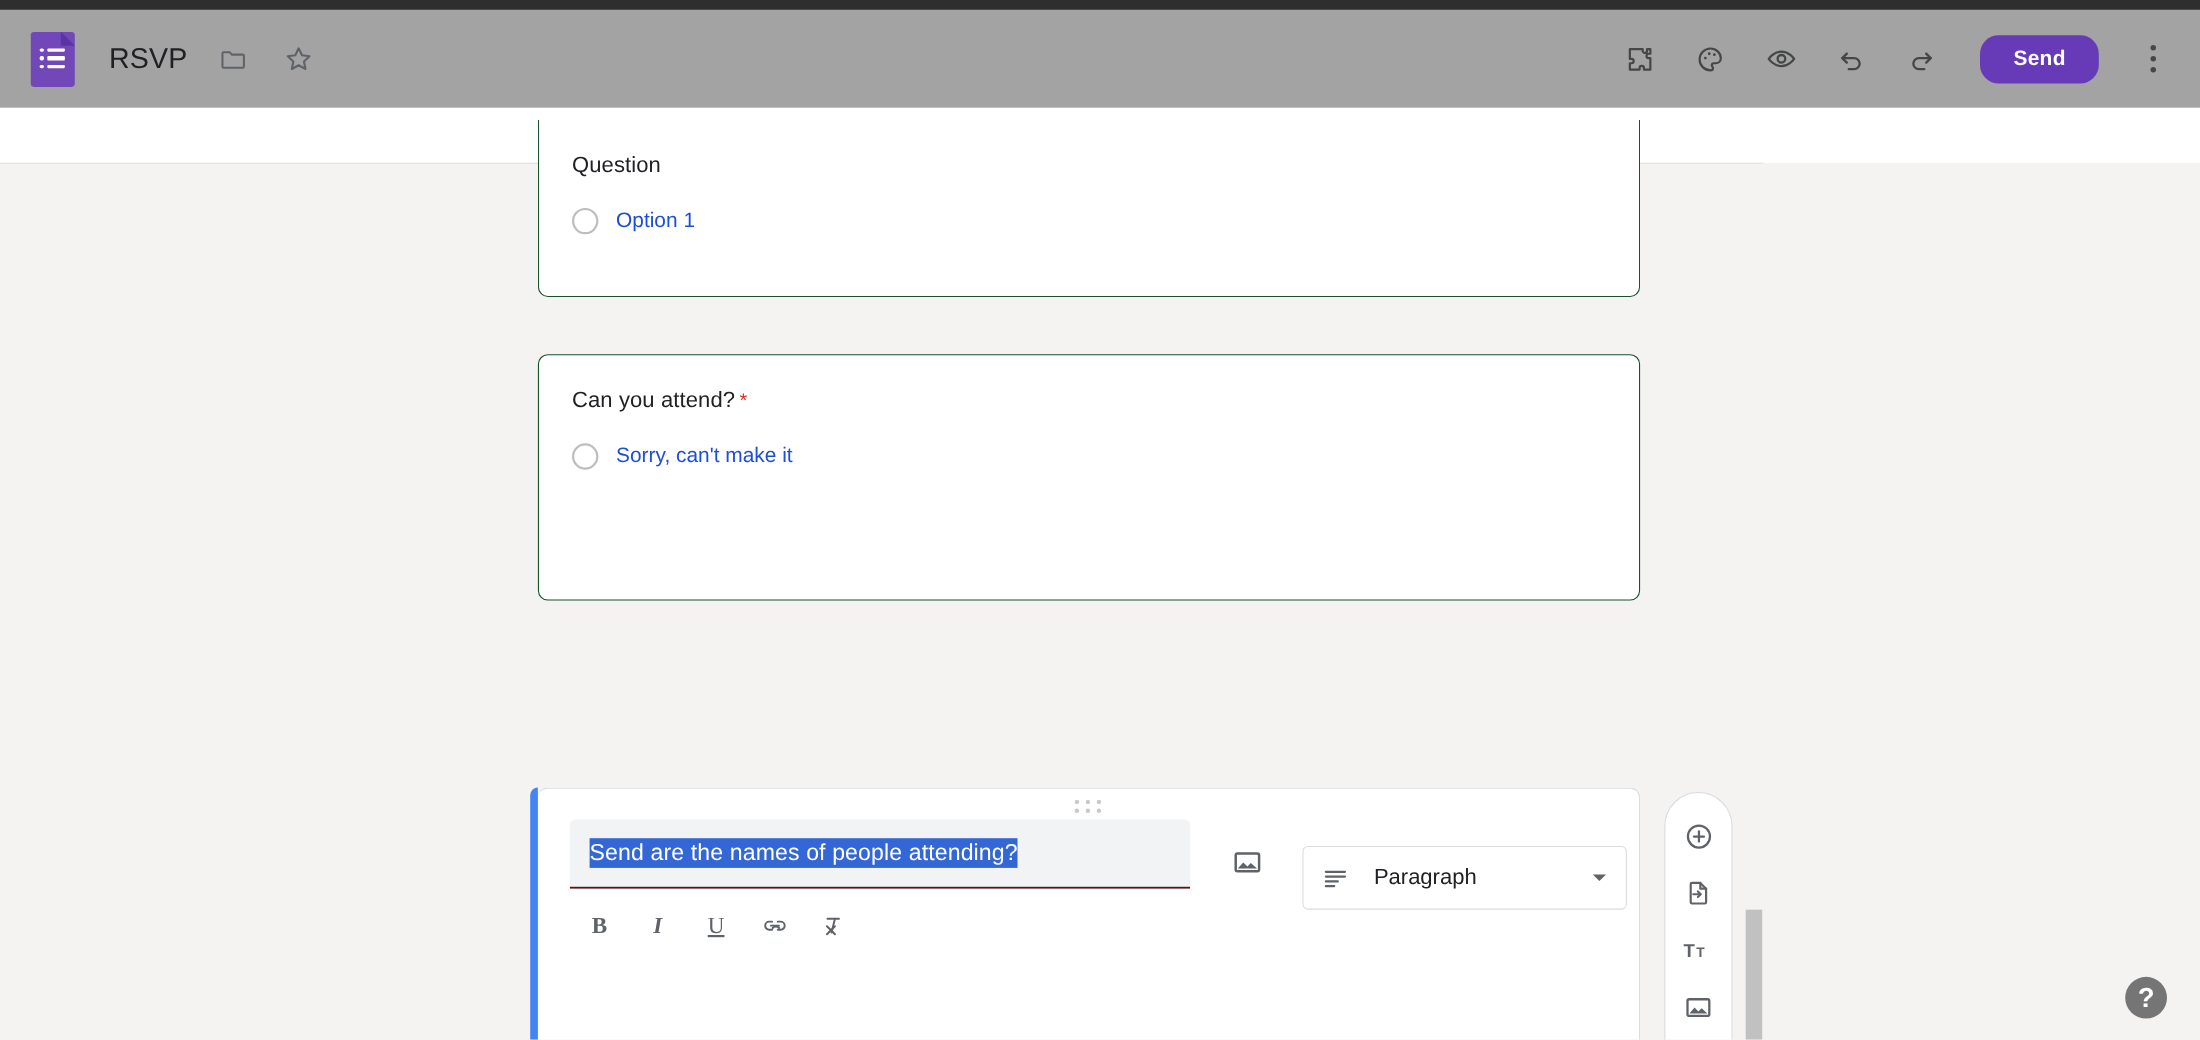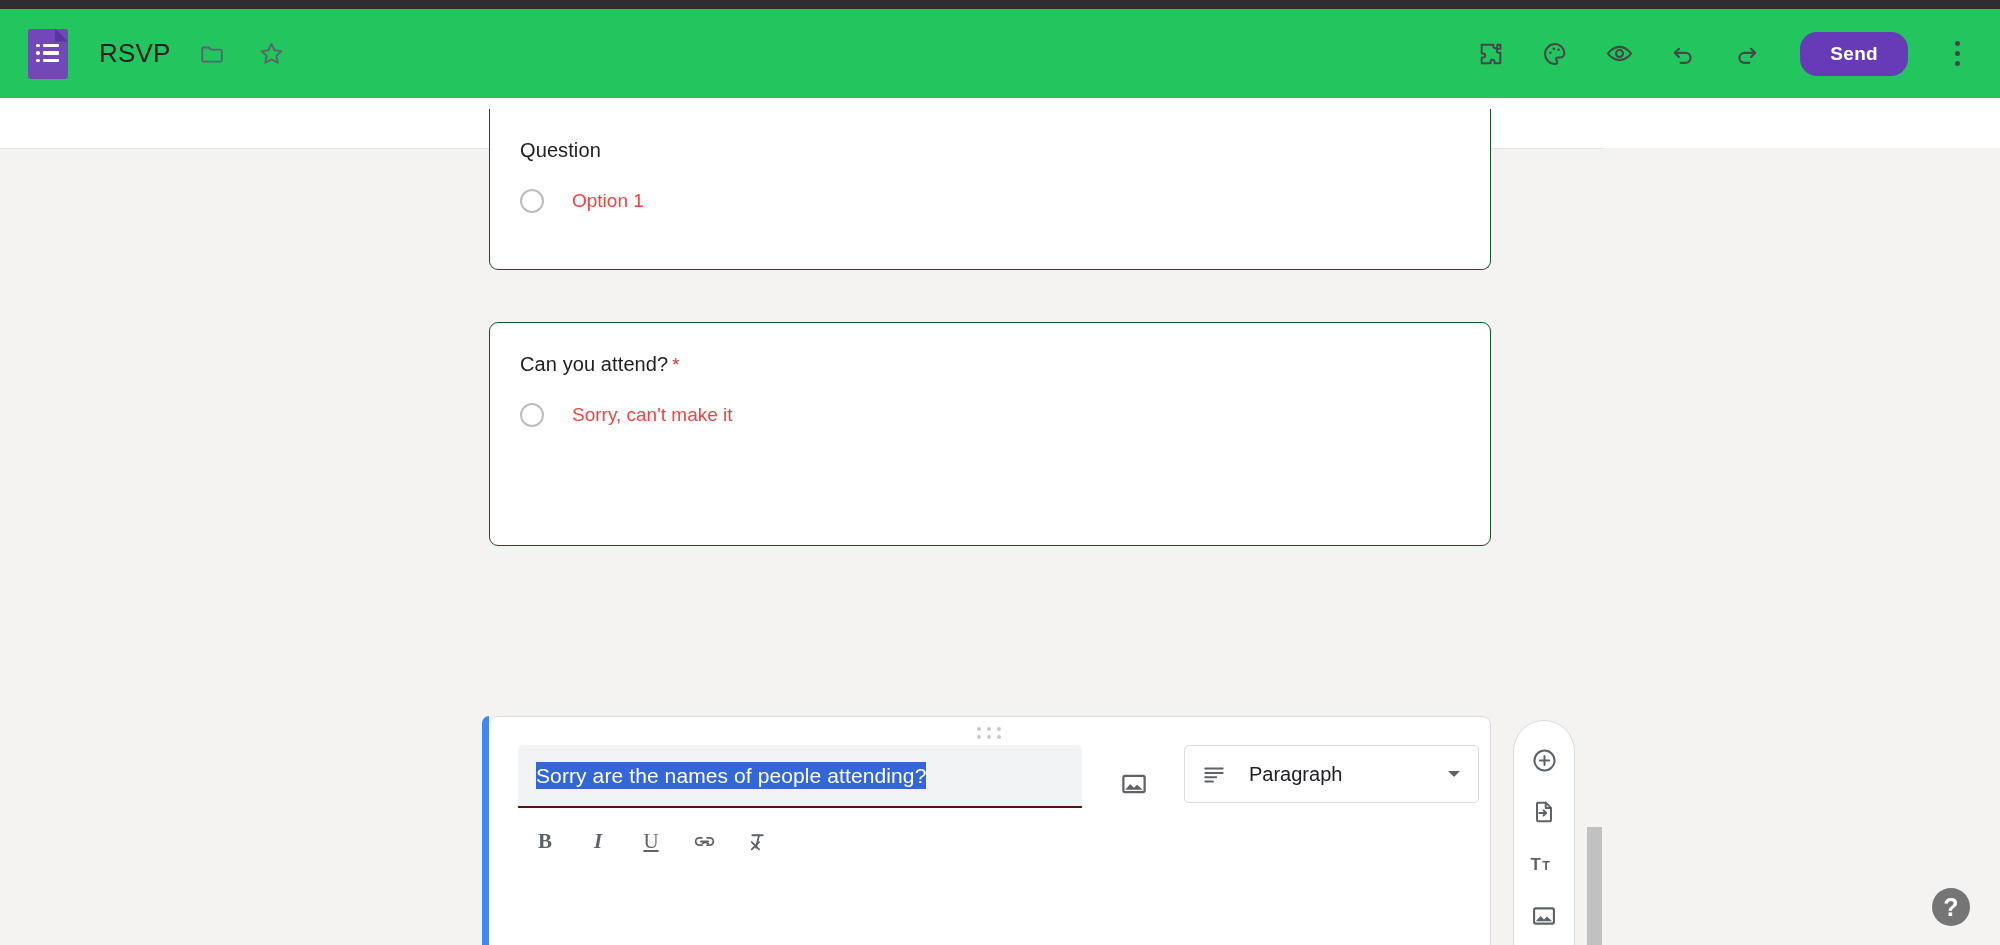--- a/index.html
+++ b/index.html
@@ -13,21 +13,21 @@
 
   
   .top-strip {
     position: absolute; top: 0; left: 0; width: 2000px; height: 9px;
     background: #2e2e2e;
   }
 
   
   .header {
     position: absolute; top: 9px; left: 0; width: 2000px; height: 89px;
-    background: #22c55e;
+    background: #a3a3a3;
     display: flex; align-items: center;
   }
   .forms-logo {
     margin-left: 28px; width: 40px; height: 50px; position: relative;
   }
   .forms-logo .page {
     width: 40px; height: 50px; background: #7248B9; border-radius: 3px;
     position: relative; overflow: hidden;
   }
   .forms-logo .fold {
@@ -111,21 +111,21 @@
   .card-pad { padding: 30px 30px 0 30px; }
   .q-title {
     font-size: 20px; color: #202124; letter-spacing: .1px;
   }
   .req-star { color: #d93025; font-size: 18px; margin-left: 4px; }
   .opt-row { display: flex; align-items: center; margin-top: 27px; }
   .radio {
     width: 24px; height: 24px; border: 2px solid #bdbdbd; border-radius: 50%;
     flex: none; background: #fff;
   }
-  .opt-label { margin-left: 28px; font-size: 19px; color: #ef4444; white-space: pre; }
+  .opt-label { margin-left: 16px; font-size: 19px; color: #1d4ed8; white-space: pre; }
 
   
   #card-active {
     position: absolute; left: 489px; top: 567px; width: 1002px; height: 375px;
     background: #fff; border: 1px solid #dadce0; border-radius: 9px;
     border-left: none;
   }
   #card-active .accent {
     position: absolute; left: -7px; top: -1px; width: 7px; height: 377px;
     background: #4285F4; border-radius: 9px 0 0 9px;
@@ -156,21 +156,21 @@
     width: 42px; height: 34px; margin-right: 11px;
     display: flex; align-items: center; justify-content: center;
     color: #5f6368; cursor: pointer; font-size: 21px;
   }
   .img-btn {
     width: 48px; height: 48px; margin-left: 28px; margin-top: 15px;
     display: flex; align-items: center; justify-content: center;
     color: #5f6368; cursor: pointer; flex: none;
   }
   .type-select {
-    margin-left: 26px; margin-top: 0;
+    margin-left: 26px; margin-top: 24px;
     width: 295px; height: 58px; border: 1px solid #dadce0; border-radius: 5px;
     display: flex; align-items: center; padding: 0 16px; cursor: pointer;
     background: #fff; flex: none;
   }
   .type-label { margin-left: 22px; font-size: 20px; color: #202124; flex: 1; }
 
   
   .side-toolbar {
     position: absolute; left: 1513px; top: 571px; width: 62px;
     background: #fff; border: 1px solid #dadce0; border-radius: 32px;
@@ -341,21 +341,21 @@
             <i></i>
             <i></i>
             <i></i>
           </div>
       </div>
 
       <div class="q-edit-row">
 
         <div style="flex:none;">
           <div class="title-field">
-            <span class="sel-text">Sorry are the names of people attending?</span>
+            <span class="sel-text">Send are the names of people attending?</span>
           </div>
 
           <div class="fmt-bar">
             <div class="fmt-btn" style="font-weight:bold;font-family:'Liberation Serif',serif;">
               <span>B</span>
             </div>
             <div class="fmt-btn" style="font-style:italic;font-weight:bold;font-family:'Liberation Serif',serif;">
               <span>I</span>
             </div>
             <div class="fmt-btn" style="text-decoration:underline;font-family:'Liberation Serif',serif;">

